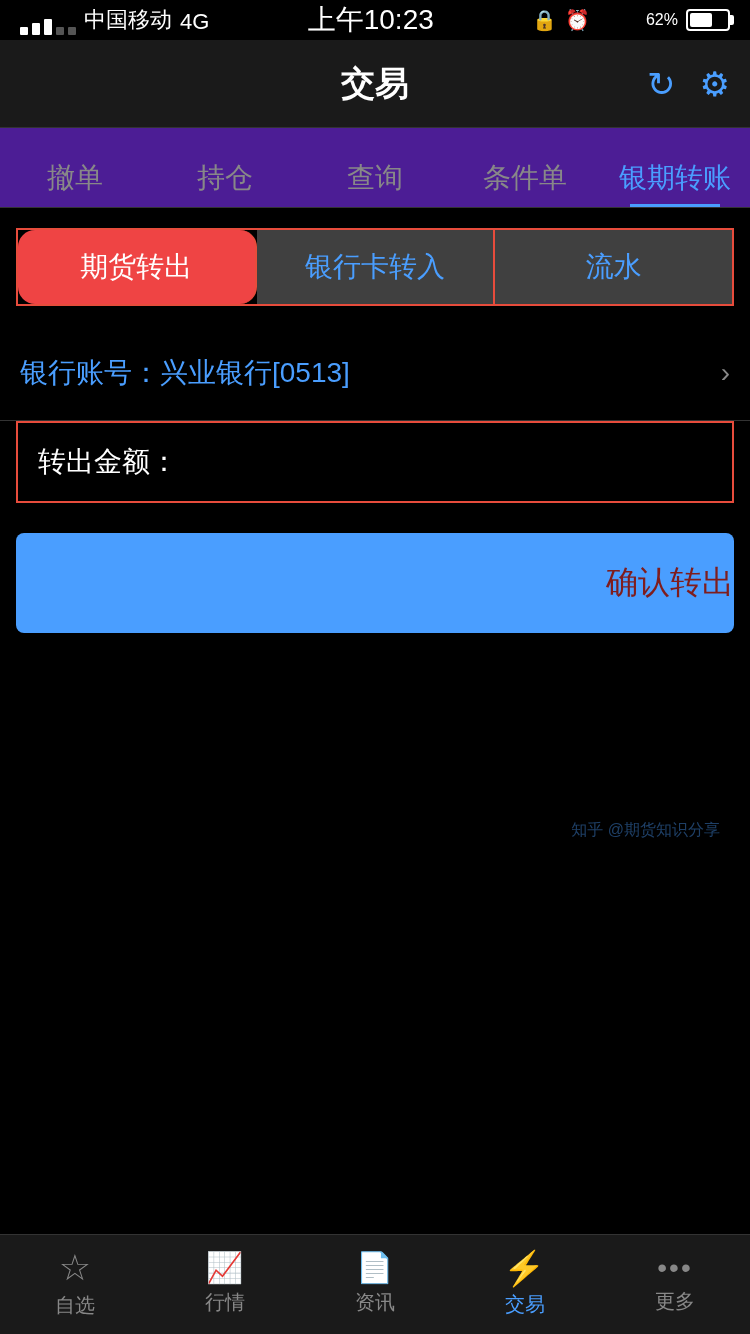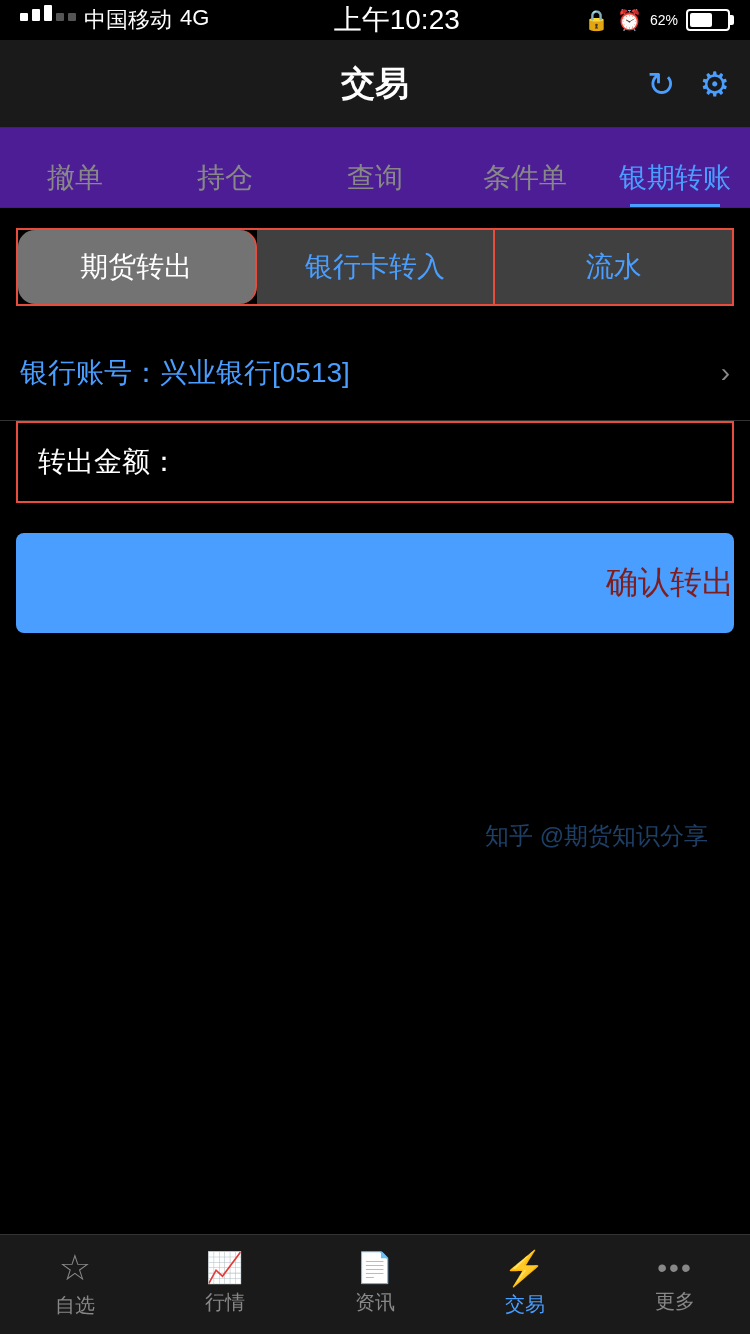--- a/index.html
+++ b/index.html
@@ -18,21 +18,21 @@
       height: 40px;
       background: #000;
       display: flex;
       align-items: center;
       justify-content: space-between;
       padding: 0 20px;
       font-size: 24px;
     }
     .status-left {
       display: flex;
-      align-items: flex-start;
+      align-items: flex-end;
       gap: 8px;
     }
     .signal-dots {
       display: flex; gap: 4px; align-items: flex-end;
     }
     .signal-dots span {
       display: inline-block;
       width: 8px;
       background: #fff;
       border-radius: 1px;
@@ -151,21 +151,21 @@
       font-size: 28px;
       color: #4a9eff;
       background: #404040;
       cursor: pointer;
       position: relative;
     }
     .sub-tab:not(:last-child) {
       border-right: 2px solid #e74c3c;
     }
     .sub-tab.active {
-      background: #737373;
+      background: #ef4444;
       color: #fff;
       border-radius: 17px;
     }
 
     
     .account-row {
       display: flex;
       align-items: center;
       justify-content: space-between;
       padding: 28px 20px;
@@ -254,24 +254,24 @@
       font-size: 20px;
       color: #888;
     }
     .bottom-nav-item.active .bottom-nav-label {
       color: #4a9eff;
     }
 
     
     .watermark {
       position: absolute;
-      right: 42px;
+      right: 30px;
       top: 820px;
       color: rgba(74, 158, 255, 0.4);
-      font-size: 24px;
+      font-size: 16px;
       text-align: left;
     }
   </style>
 </head>
 <body>
 
 <div class="status-bar">
   <div class="status-left">
     <div class="signal-dots">
       <span style="height:8px"></span>
@@ -280,21 +280,21 @@
       <span style="height:8px; background:#555"></span>
       <span style="height:8px; background:#555"></span>
     </div>
     <span style="font-size:22px;">中国移动</span>
     <span style="font-size:22px;">4G</span>
   </div>
   <div class="status-center">上午10:23</div>
   <div class="status-right">
     <span style="font-size:20px;">🔒</span>
     <span style="font-size:20px;">⏰</span>
-    <span style="font-size:14px;">62%</span>
+    <span style="font-size:16px;margin-left:48px;">62%</span>
     <div class="battery">
       <div class="battery-fill"></div>
     </div>
   </div>
 </div>
 
 <div class="nav-header">
   <span class="nav-title">交易</span>
   <div class="nav-actions">
     <span class="nav-icon" style="font-size:34px;">↻</span>

